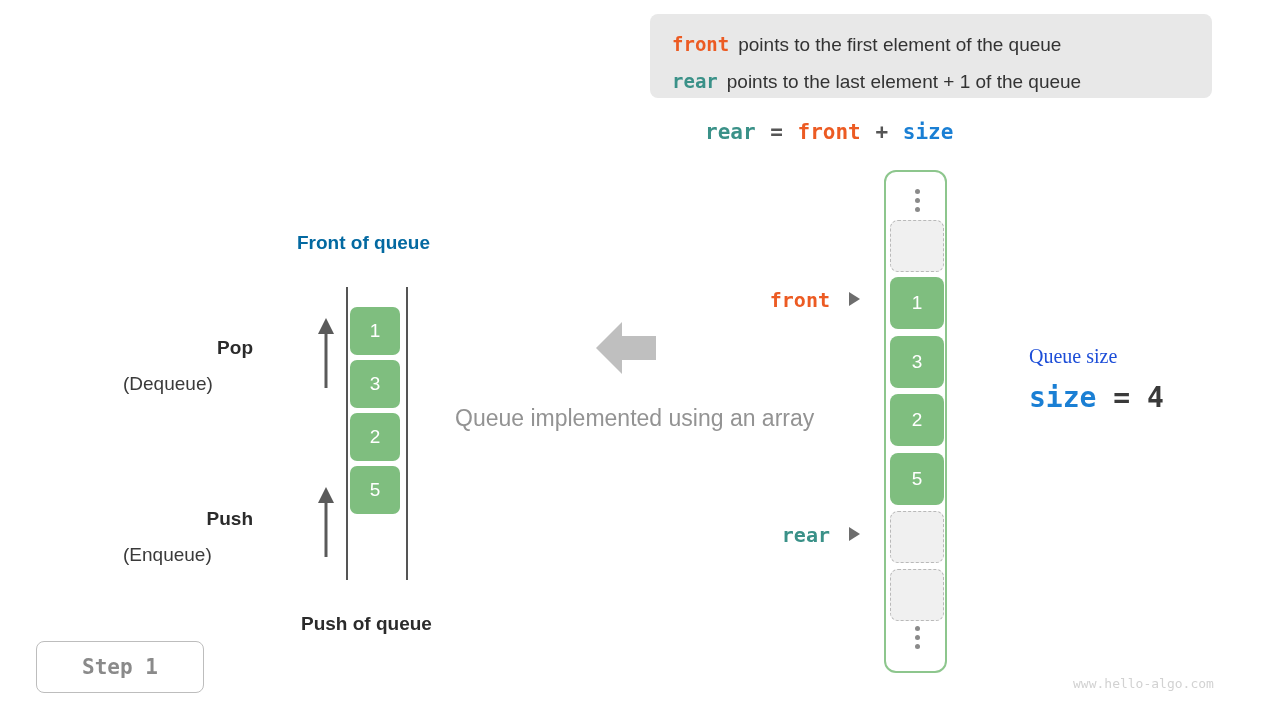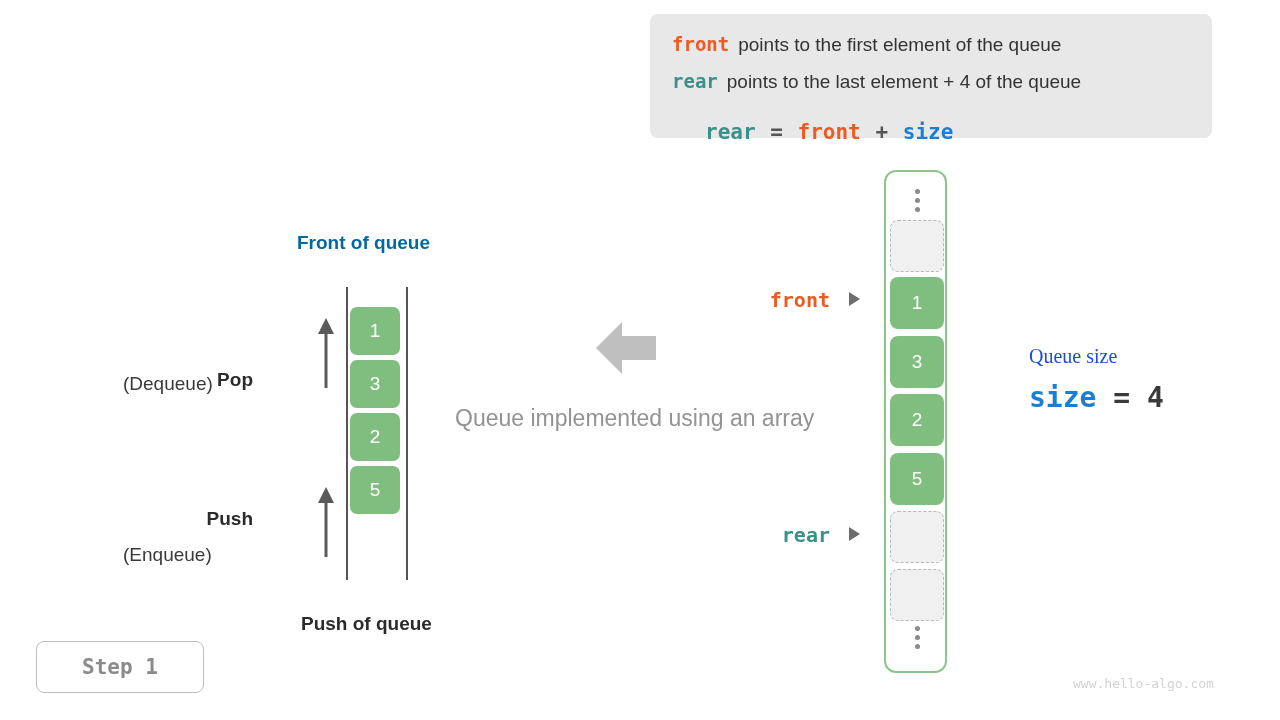--- a/index.html
+++ b/index.html
@@ -13,21 +13,21 @@
     position: relative;
     overflow: hidden;
     font-family: "Liberation Sans", sans-serif;
     -webkit-font-smoothing: antialiased;
   }
   .abs { position: absolute; }
 
   
   #info-box {
     left: 650px; top: 14px;
-    width: 562px; height: 124px;
+    width: 562px; height: 84px;
     background: #e8e8e8;
     border-radius: 8px;
     box-sizing: border-box;
     padding: 12px 22px 12px 22px;
   }
   .info-line {
     height: 37px;
     line-height: 37px;
     white-space: nowrap;
     font-size: 19px;
@@ -86,21 +86,21 @@
 
   
   .op-title {
     font-size: 19px; font-weight: bold; color: #2b2b2b;
     white-space: nowrap; text-align: right; width: 120px;
   }
   .op-sub {
     font-size: 19px; color: #3a3a3a;
     white-space: nowrap; width: 130px;
   }
-  #pop-title  { left: 133px; top: 337px; margin-top: 32px; }
+  #pop-title  { left: 133px; top: 337px; }
   #pop-sub    { left: 123px; top: 373px; }
   #push-title { left: 133px; top: 508px; }
   #push-sub   { left: 123px; top: 544px; }
 
   .up-arrow { width: 24px; }
   #pop-arrow  { left: 314px; top: 318px; }
   #push-arrow { left: 314px; top: 487px; }
 
   
   #middle-arrow { left: 596px; top: 322px; }
@@ -208,21 +208,21 @@
   }
 </style>
 </head>
 <body>
 
 <div class="abs" id="info-box">
   <div class="info-line">
     <span class="mono c-front info-key">front</span><span>points to the first element of the queue</span>
   </div>
   <div class="info-line">
-    <span class="mono c-rear info-key">rear</span><span>points to the last element + 4 of the queue</span>
+    <span class="mono c-rear info-key">rear</span><span>points to the last element + 1 of the queue</span>
   </div>
 </div>
 
 <div class="abs" id="formula">
   <span class="c-rear">rear</span>
   <span>=</span>
   <span class="c-front">front</span>
   <span>+</span>
   <span class="c-size">size</span>
 </div>

